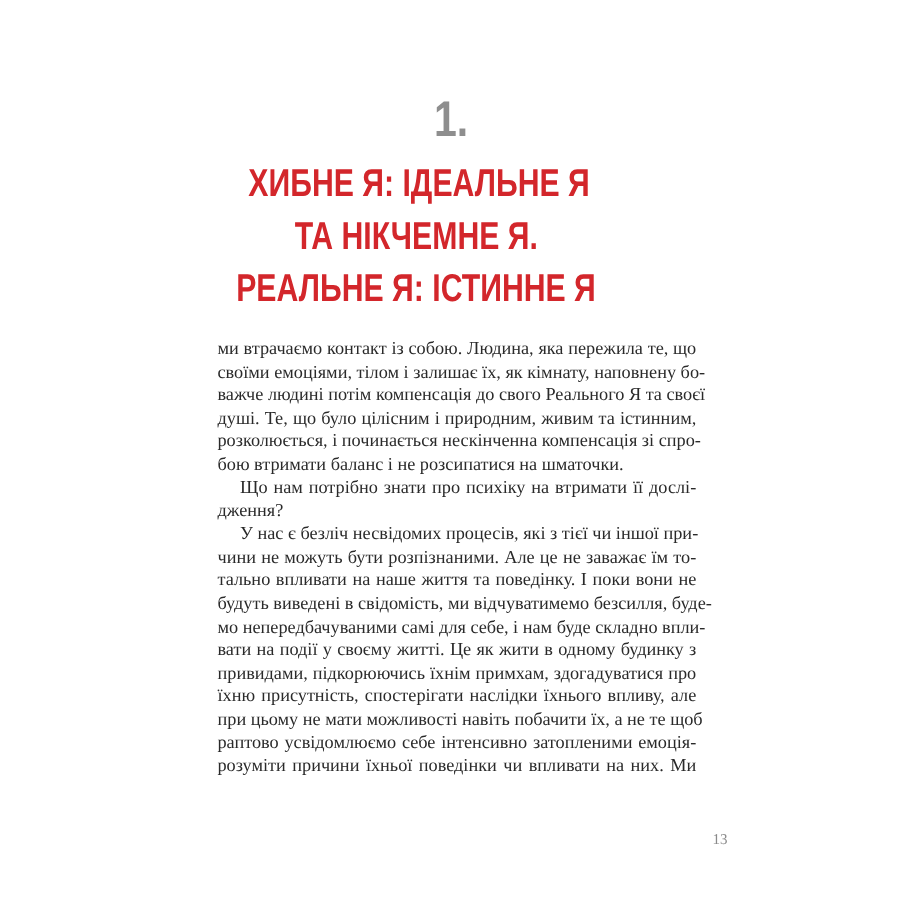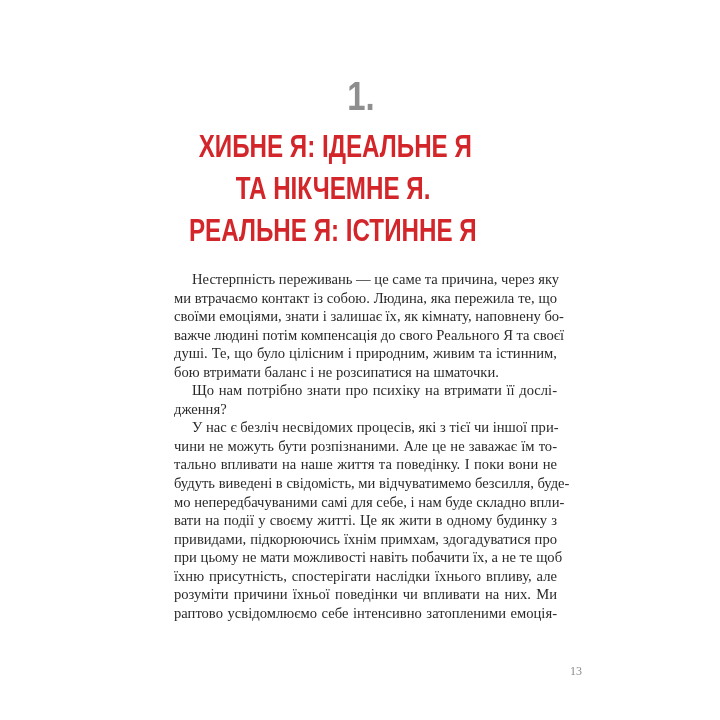--- a/index.html
+++ b/index.html
@@ -39,34 +39,34 @@
 <body>
 
 <div class="page">
   <div class="chapter-num">1.</div>
   <h1 class="title" style="margin:0;">
     <span class="line l1">ХИБНЕ Я: ІДЕАЛЬНЕ Я</span>
     <span class="line l2">ТА НІКЧЕМНЕ Я.</span>
     <span class="line l3">РЕАЛЬНЕ Я: ІСТИННЕ Я</span>
   </h1>
   <div class="body" id="body-text">
-      <span class="ln indent">Нестерпність переживань — це саме та причина, через яку</span>
       <span class="ln">ми втрачаємо контакт із собою. Людина, яка пережила те, що</span>
-      <span class="ln">своїми емоціями, знати і залишає їх, як кімнату, наповнену бо-</span>
+      <span class="ln">своїми емоціями, тілом і залишає їх, як кімнату, наповнену бо-</span>
       <span class="ln">важче людині потім компенсація до свого Реального Я та своєї</span>
       <span class="ln">душі. Те, що було цілісним і природним, живим та істинним,</span>
+      <span class="ln">розколюється, і починається нескінченна компенсація зі спро-</span>
       <span class="ln last">бою втримати баланс і не розсипатися на шматочки.</span>
       <span class="ln indent">Що нам потрібно знати про психіку на втримати її дослі-</span>
       <span class="ln last">дження?</span>
       <span class="ln indent">У нас є безліч несвідомих процесів, які з тієї чи іншої при-</span>
       <span class="ln">чини не можуть бути розпізнаними. Але це не заважає їм то-</span>
       <span class="ln">тально впливати на наше життя та поведінку. І поки вони не</span>
       <span class="ln">будуть виведені в свідомість, ми відчуватимемо безсилля, буде-</span>
       <span class="ln">мо непередбачуваними самі для себе, і нам буде складно впли-</span>
       <span class="ln">вати на події у своєму житті. Це як жити в одному будинку з</span>
       <span class="ln">привидами, підкорюючись їхнім примхам, здогадуватися про</span>
+      <span class="ln">їхню присутність, спостерігати наслідки їхнього впливу, але</span>
       <span class="ln">при цьому не мати можливості навіть побачити їх, а не те щоб</span>
-      <span class="ln">їхню присутність, спостерігати наслідки їхнього впливу, але</span>
+      <span class="ln">раптово усвідомлюємо себе інтенсивно затопленими емоція-</span>
       <span class="ln">розуміти причини їхньої поведінки чи впливати на них. Ми</span>
-      <span class="ln">раптово усвідомлюємо себе інтенсивно затопленими емоція-</span>
     </div>
   <div class="page-number">13</div>
 </div>
 
 </body></html>

